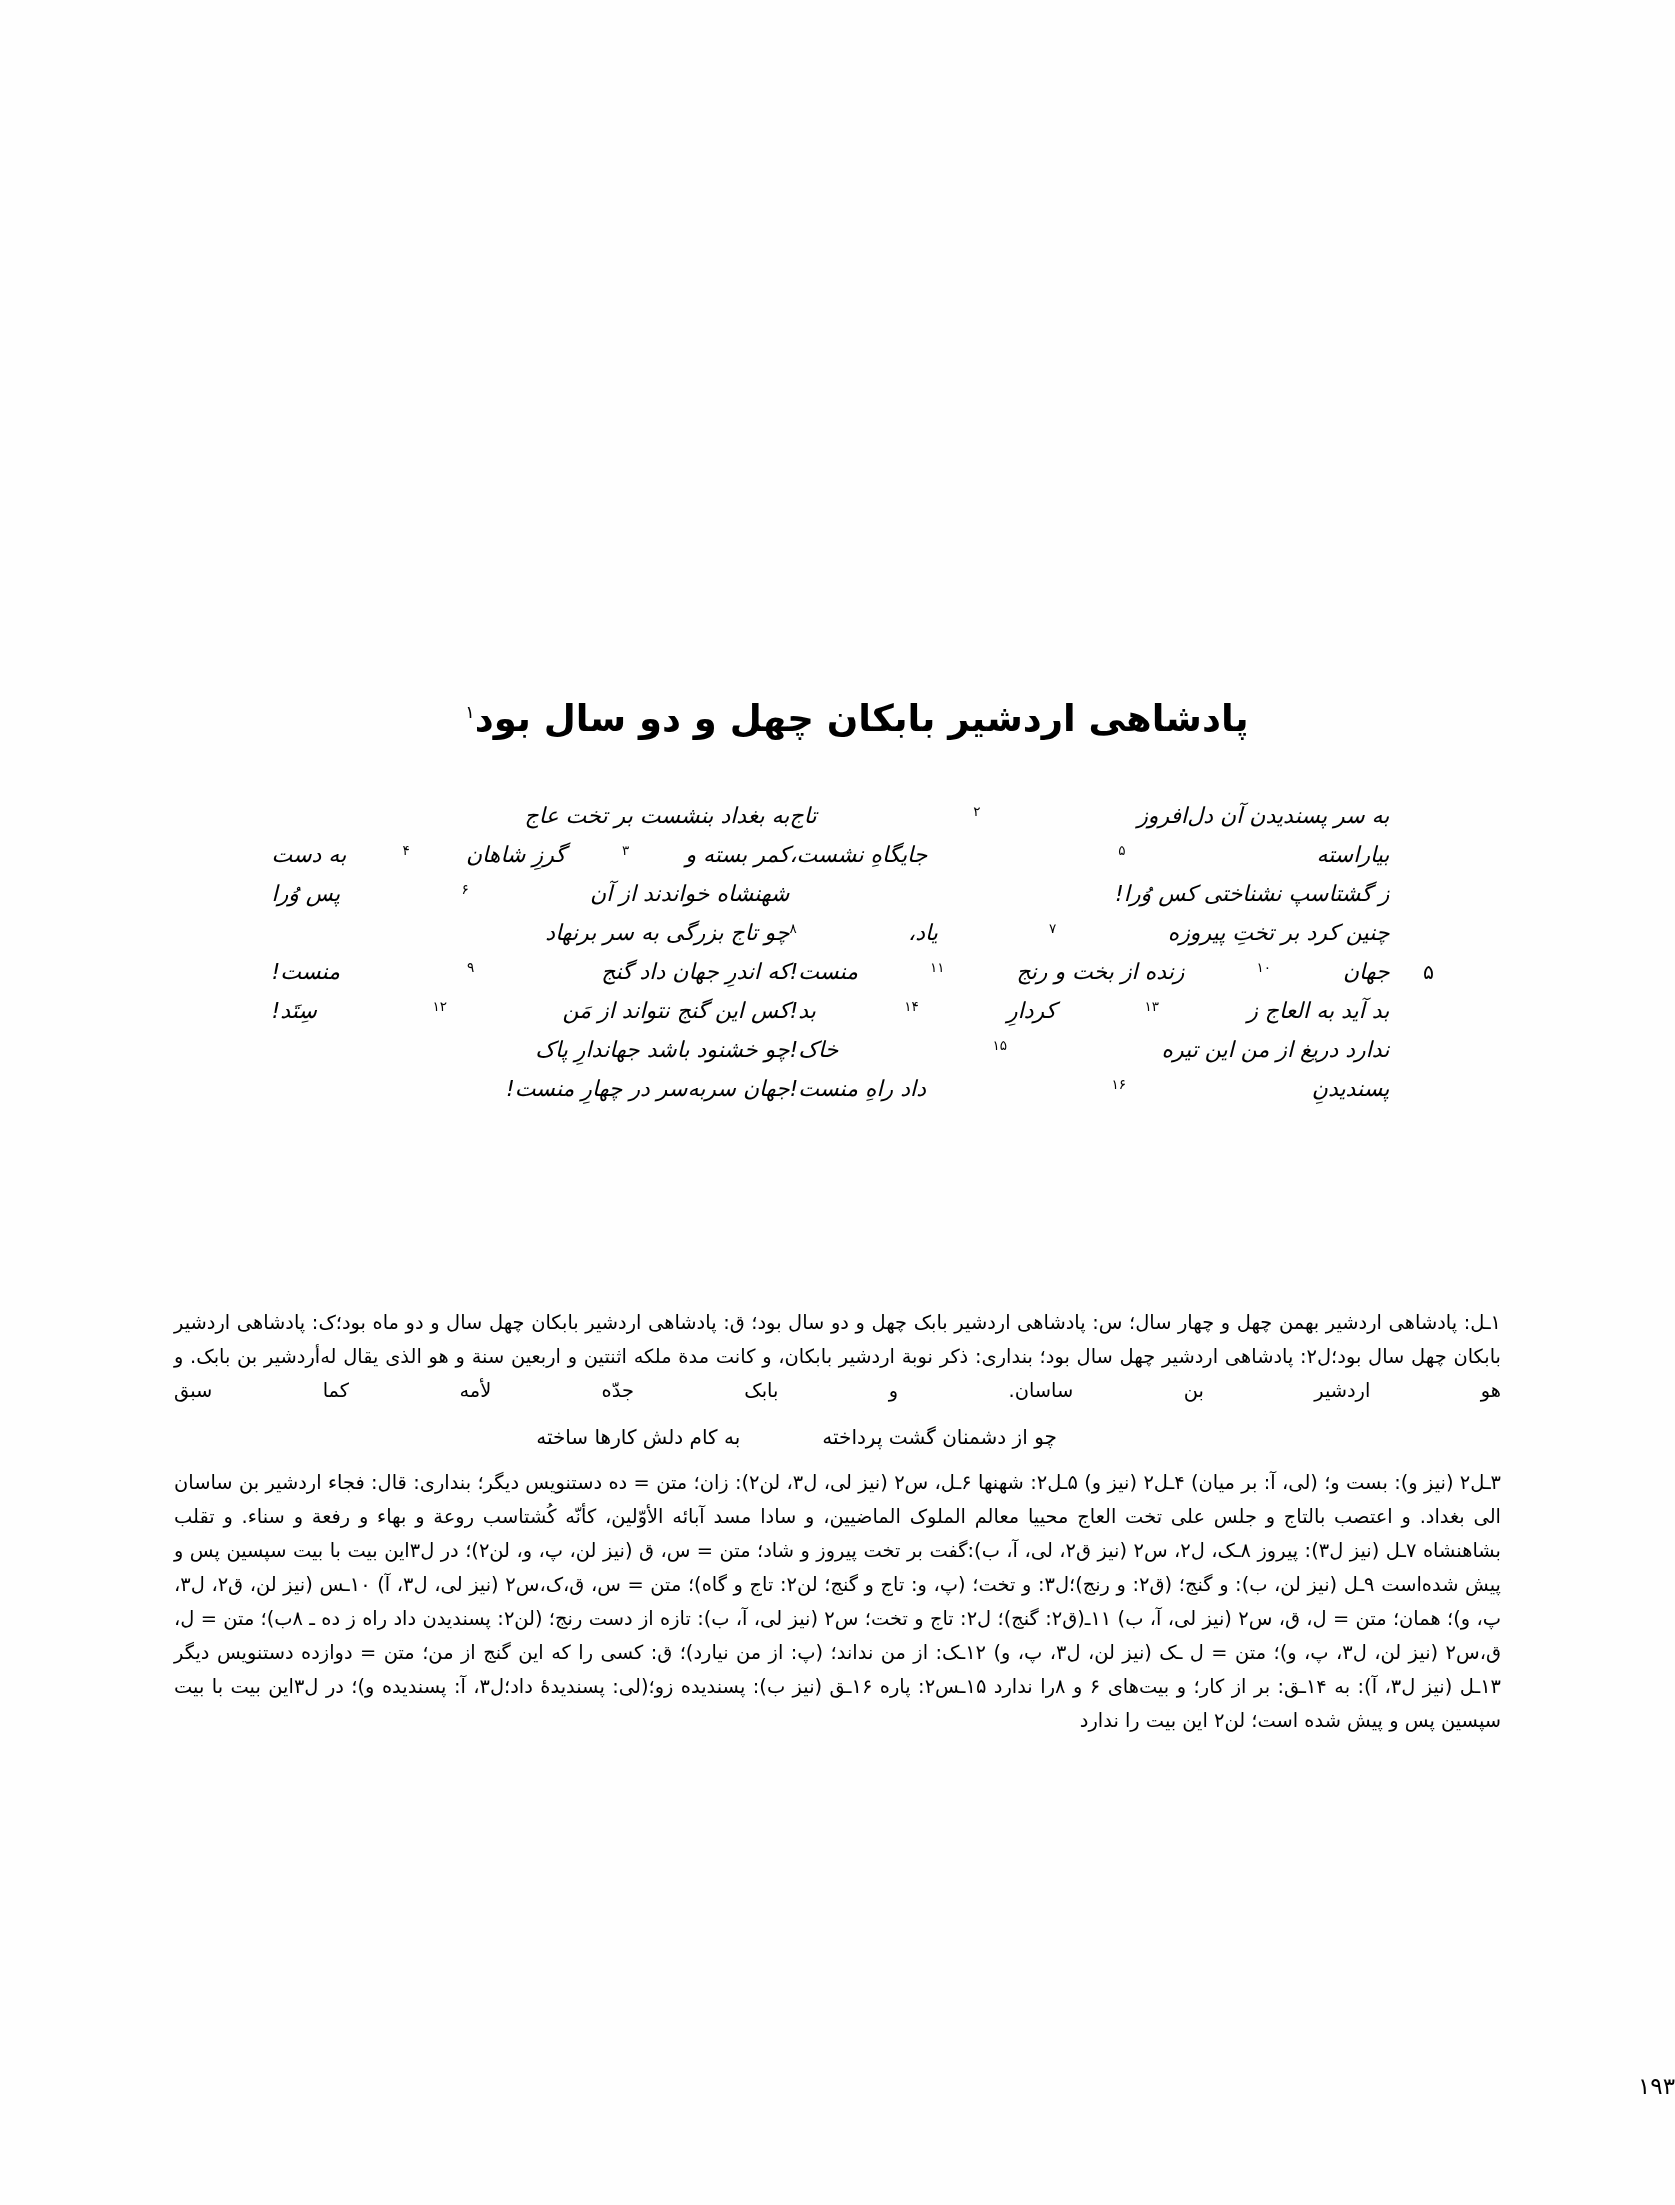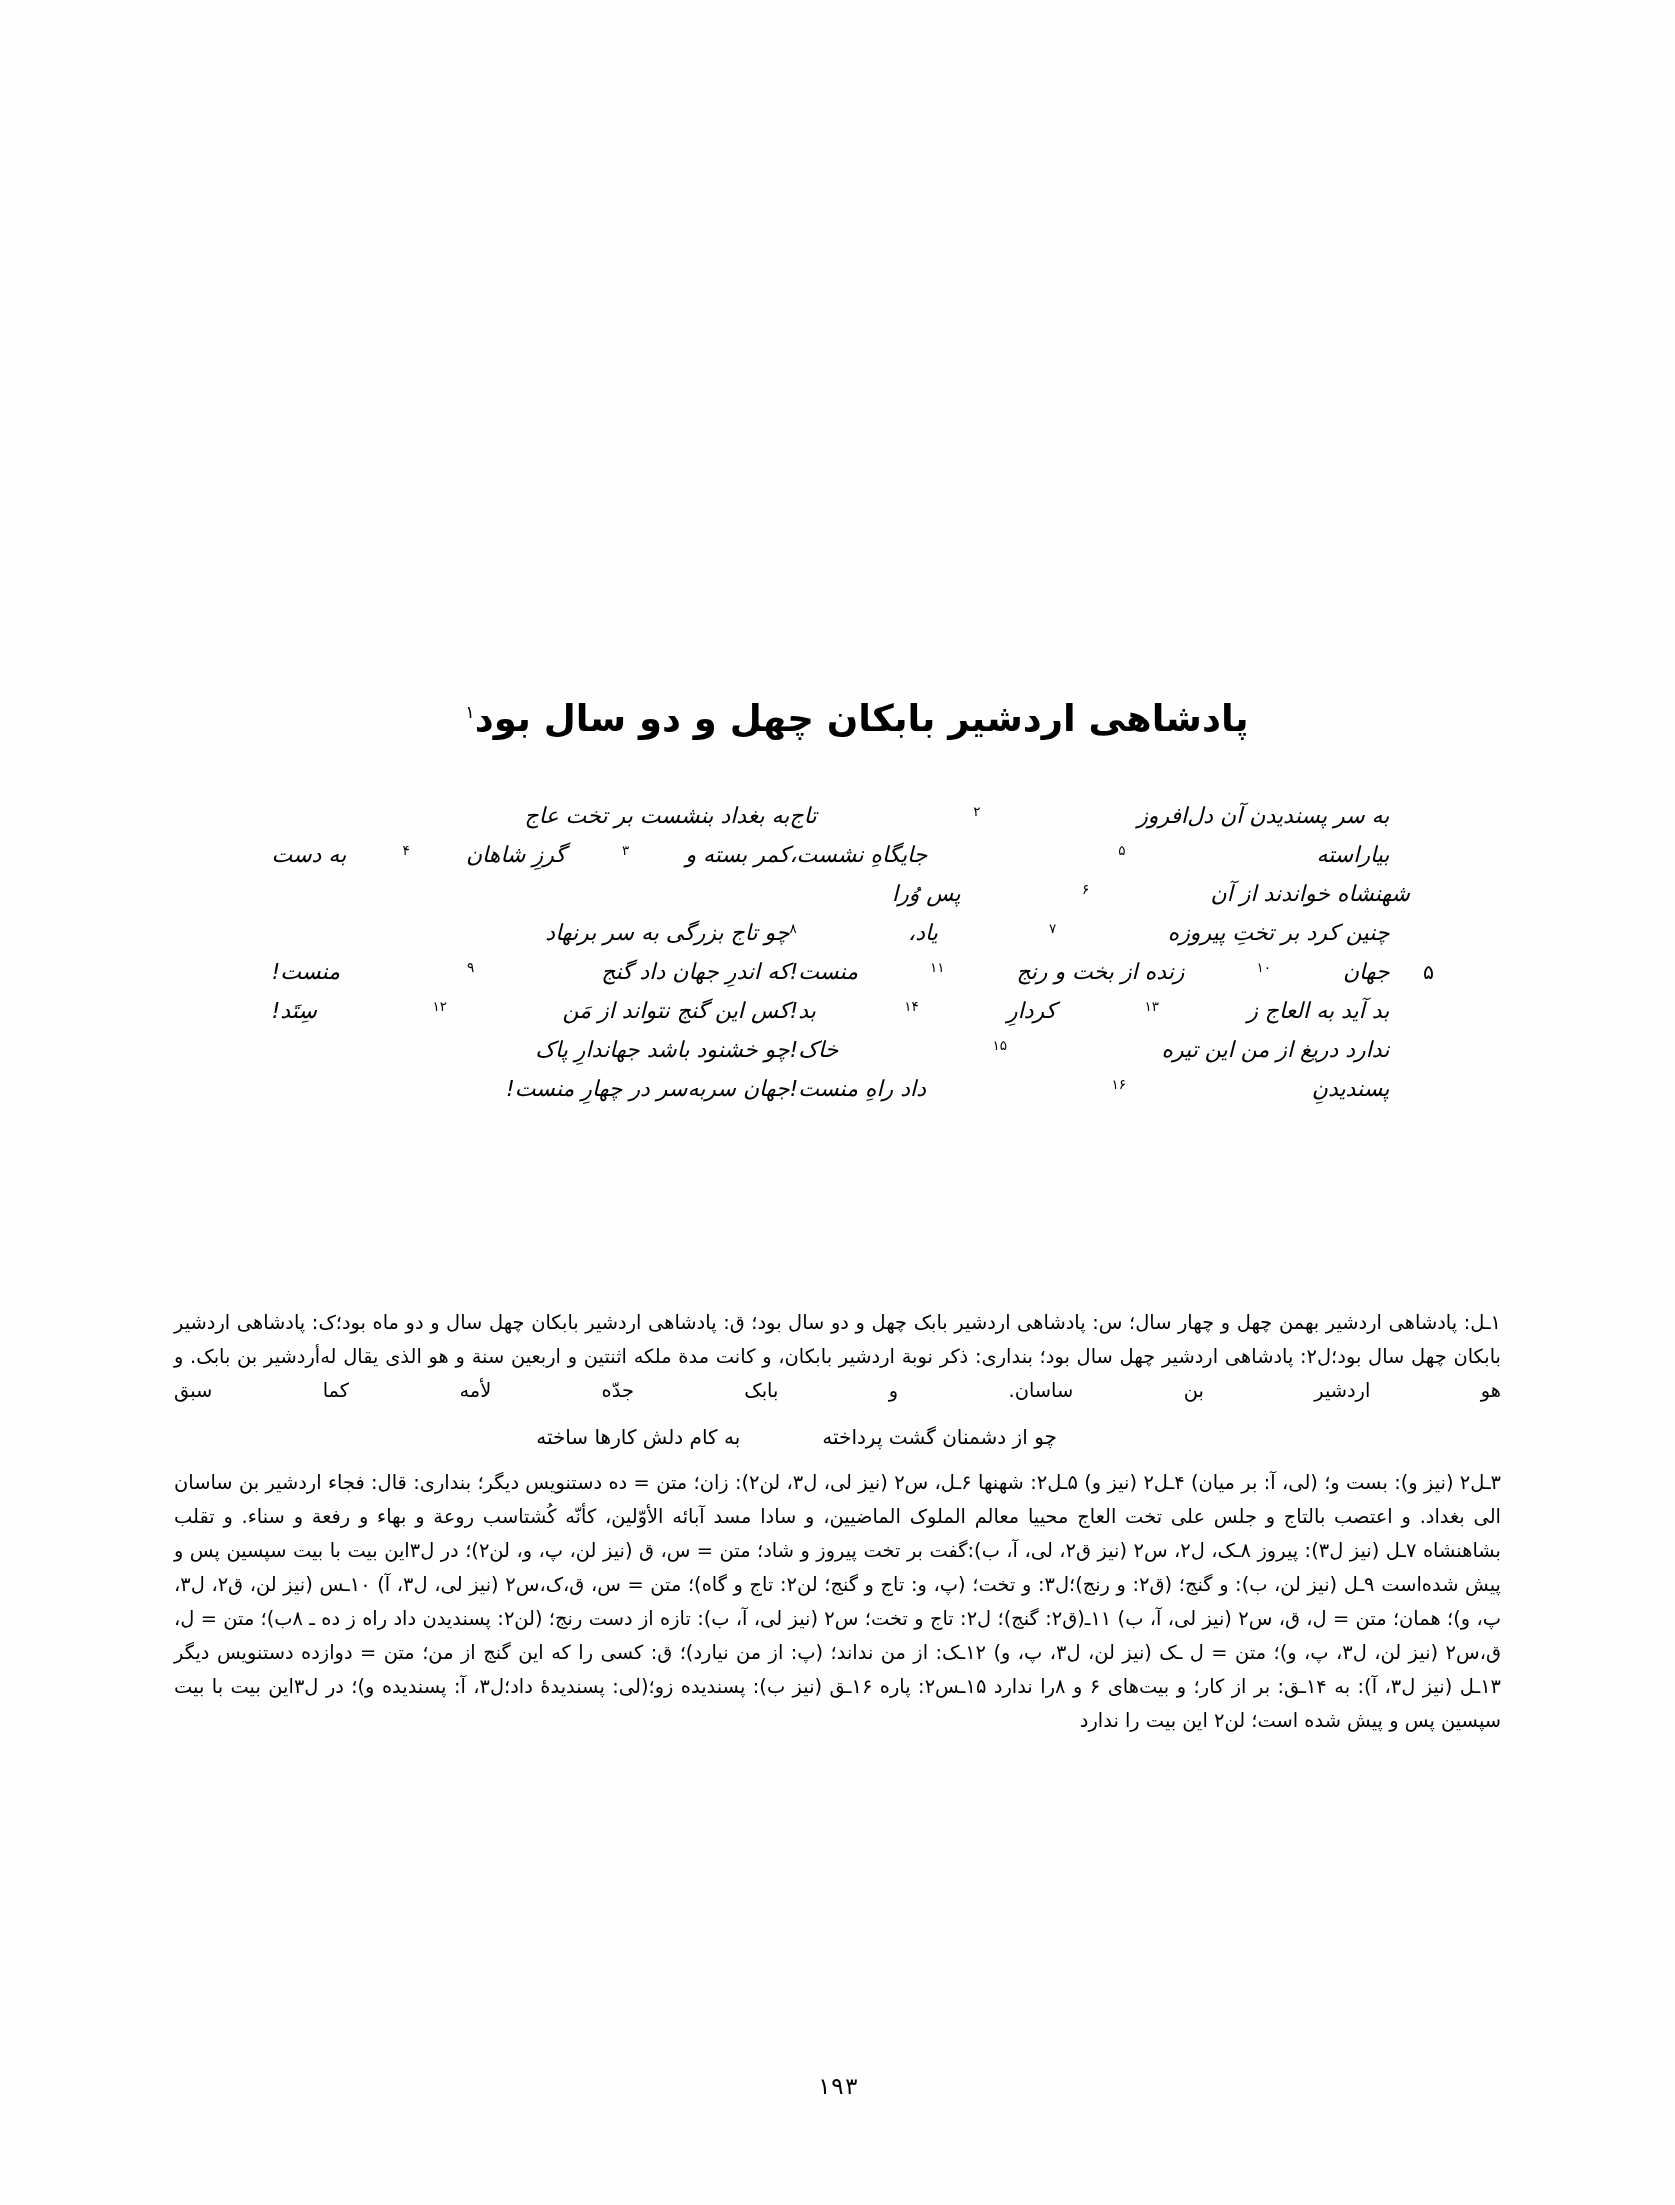--- a/index.html
+++ b/index.html
@@ -118,24 +118,23 @@
     padding-right: 82px;
   }
   .inset-verse .ih { white-space: nowrap; }
 
   
   .folio {
     position: absolute;
     top: 2073px;
     left: 0;
     right: 0;
-    text-align: center;
+    text-align: right;
     font-size: 23px;
     direction: rtl;
-    font-family: Liberation Mono, monospace;
   }
 </style>
 </head>
 <body>
 
 <div class="page">
 
   <h1 class="title">
     <span>پادشاهی اردشیر بابکان چهل و دو سال بود</span><sup>۱</sup>
   </h1>
@@ -165,20 +164,23 @@
         <span class="w">کمر بسته و</span>
           <sup>۳</sup>
           <span class="w">گرزِ شاهان</span>
           <sup>۴</sup>
           <span class="w">به دست</span>
       </div>
     </div>
 
     <div class="verse-row">
       <div class="line-no"></div>
+      <div class="hemistich h2">
+        <span class="w">ز گشتاسپ نشناختی کس وُرا!</span>
+      </div>
       <div class="hemistich h1">
         <span class="w">شهنشاه خواندند از آن</span>
           <sup>۶</sup>
           <span class="w">پس وُرا</span>
       </div>
     </div>
 
     <div class="verse-row">
       <div class="line-no"></div>
       <div class="hemistich h2">

